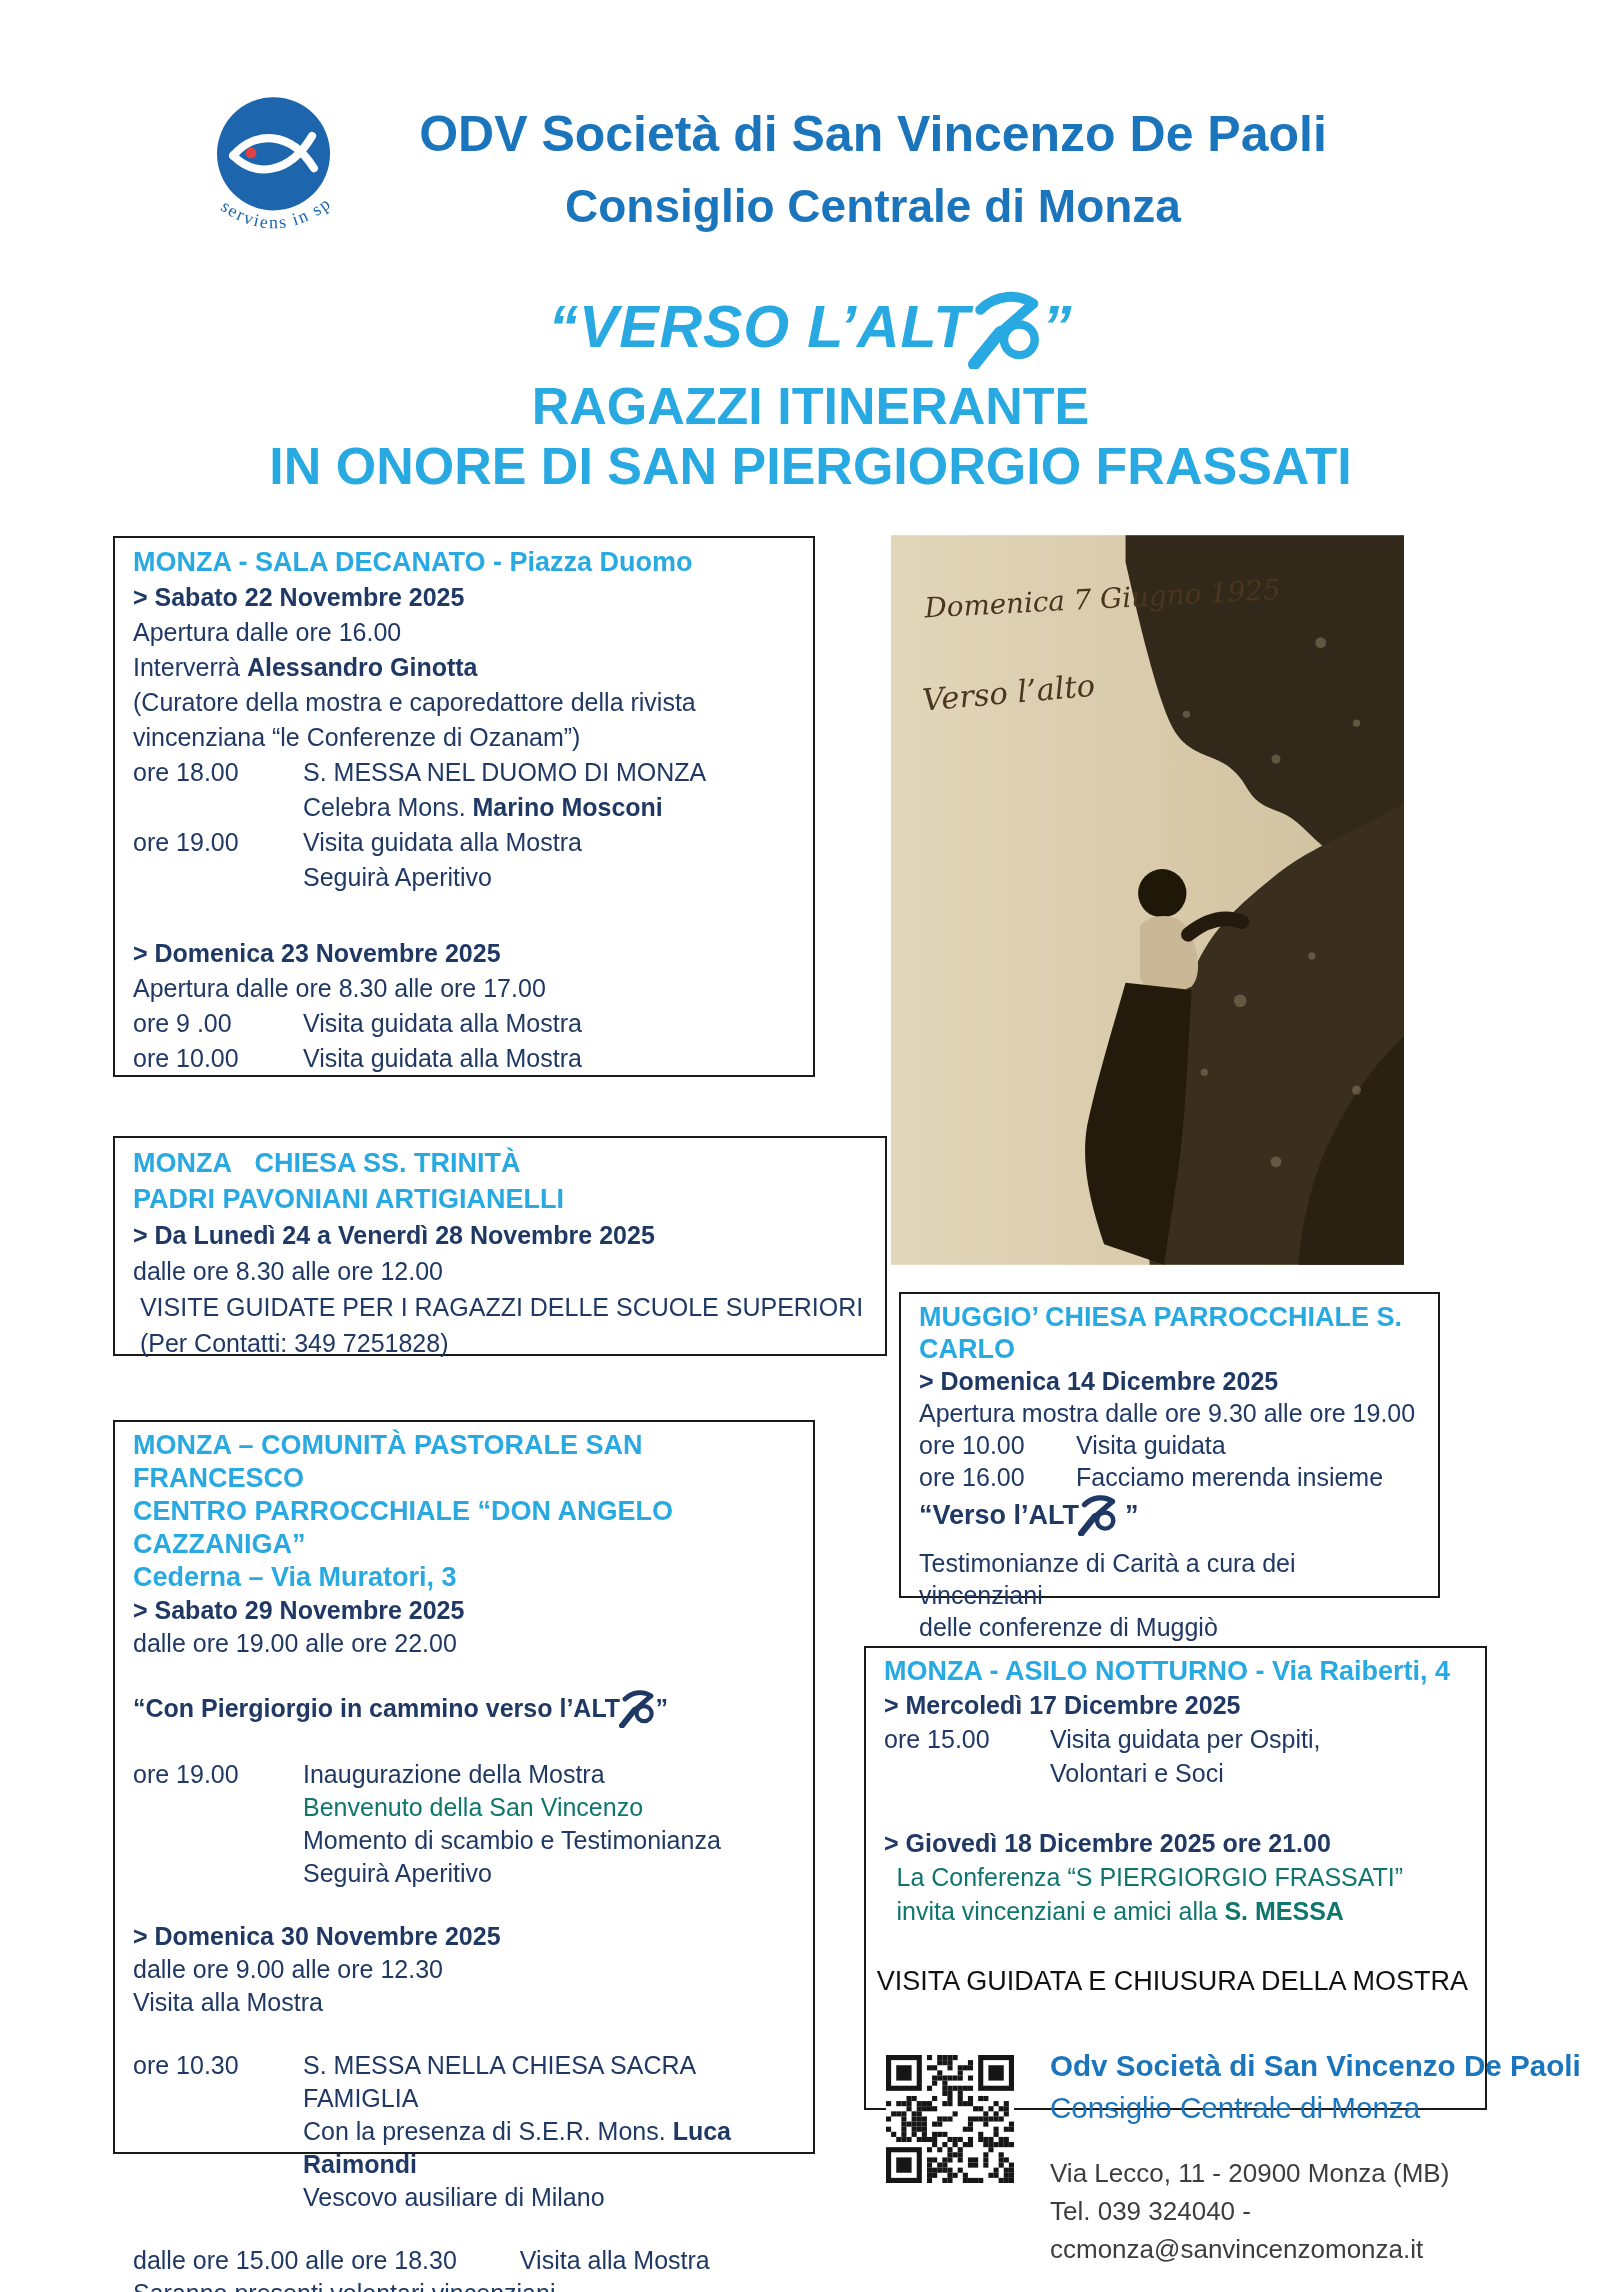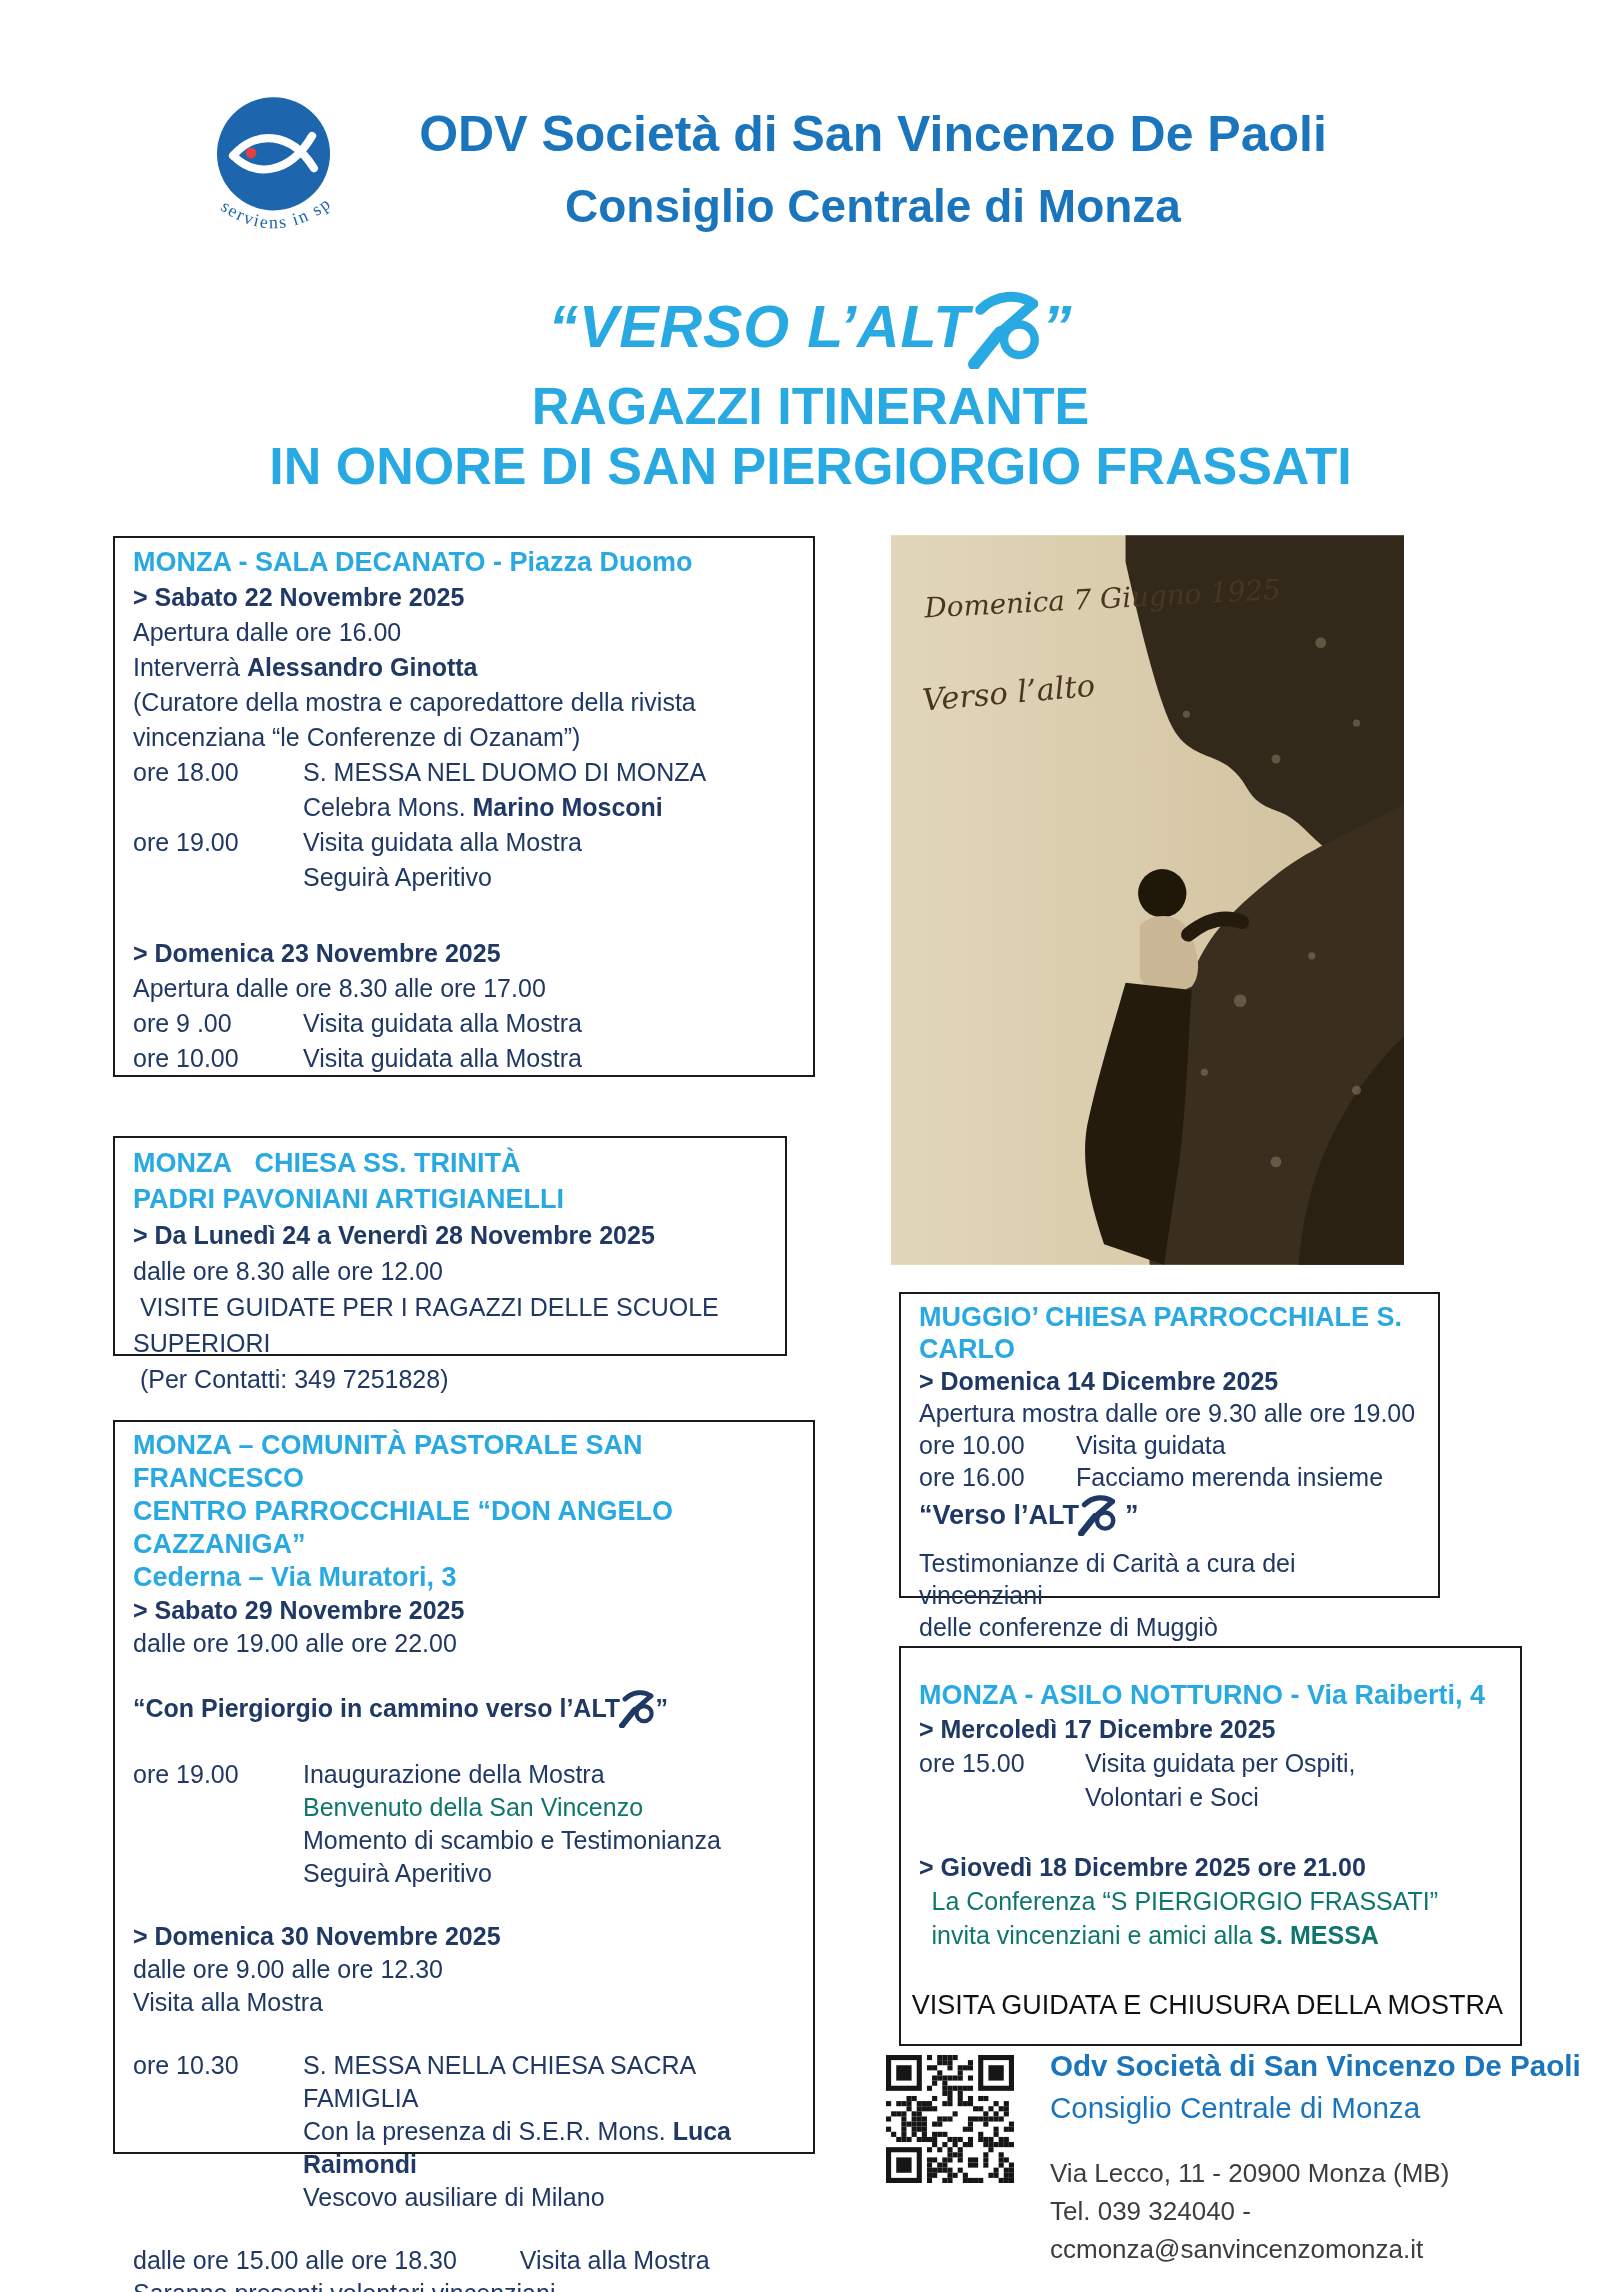--- a/index.html
+++ b/index.html
@@ -153,21 +153,21 @@
     <div class="row">
         <span class="t">ore 9 .00</span>
         <span class="d">Visita guidata alla Mostra</span>
       </div>
     <div class="row">
         <span class="t">ore 10.00</span>
         <span class="d">Visita guidata alla Mostra</span>
       </div>
   </div>
 
-  <div class="box box2" style="left:113px;top:1136px;width:674px;height:220px;">
+  <div class="box box2" style="left:113px;top:1136px;width:774px;height:220px;">
     <div class="ln bh">MONZA&nbsp;&nbsp; CHIESA SS. TRINITÀ</div>
     <div class="ln bh">PADRI PAVONIANI ARTIGIANELLI</div>
     <div class="ln"><span class="b">&gt; Da </span><span class="b">Lunedì 24 a Venerdì 28 Novembre 2025</span></div>
     <div class="ln">dalle ore 8.30 alle ore 12.00</div>
     <div class="ln">&nbsp;VISITE GUIDATE PER I RAGAZZI DELLE SCUOLE SUPERIORI</div>
     <div class="ln">&nbsp;(Per Contatti: 349 7251828)</div>
   </div>
 
   <div class="box box3" style="left:113px;top:1420px;width:702px;height:734px;">
     <div class="ln bh">MONZA – COMUNITÀ PASTORALE SAN FRANCESCO</div>
@@ -241,21 +241,21 @@
             <path d="M16,24 C36,4 66,2 85,16" stroke-width="13"></path>
             <path d="M85,16 L38,57" stroke-width="13"></path>
             <path d="M42,53 C31,66 20,80 8,95" stroke-width="16"></path>
           </g>
         </svg><span> ”</span></div>
     <div class="blank"></div>
     <div class="ln">Testimonianze di Carità a cura dei vincenziani</div>
     <div class="ln">delle conferenze di Muggiò</div>
   </div>
 
-  <div class="box boxa" style="left:899px;top:1646px;width:623px;height:400px;padding-top:30px;">
+  <div class="box boxa" style="left:864px;top:1646px;width:623px;height:464px;padding-top:6px;">
     <div class="ln bh">MONZA - ASILO NOTTURNO - Via Raiberti, 4</div>
     <div class="ln bd">&gt; Mercoledì 17 Dicembre 2025</div>
     <div class="row">
         <span class="t">ore 15.00</span>
         <span class="d">Visita guidata per Ospiti,</span>
       </div>
     <div class="row">
         <span class="t"></span>
         <span class="d">Volontari e Soci</span>
       </div>

